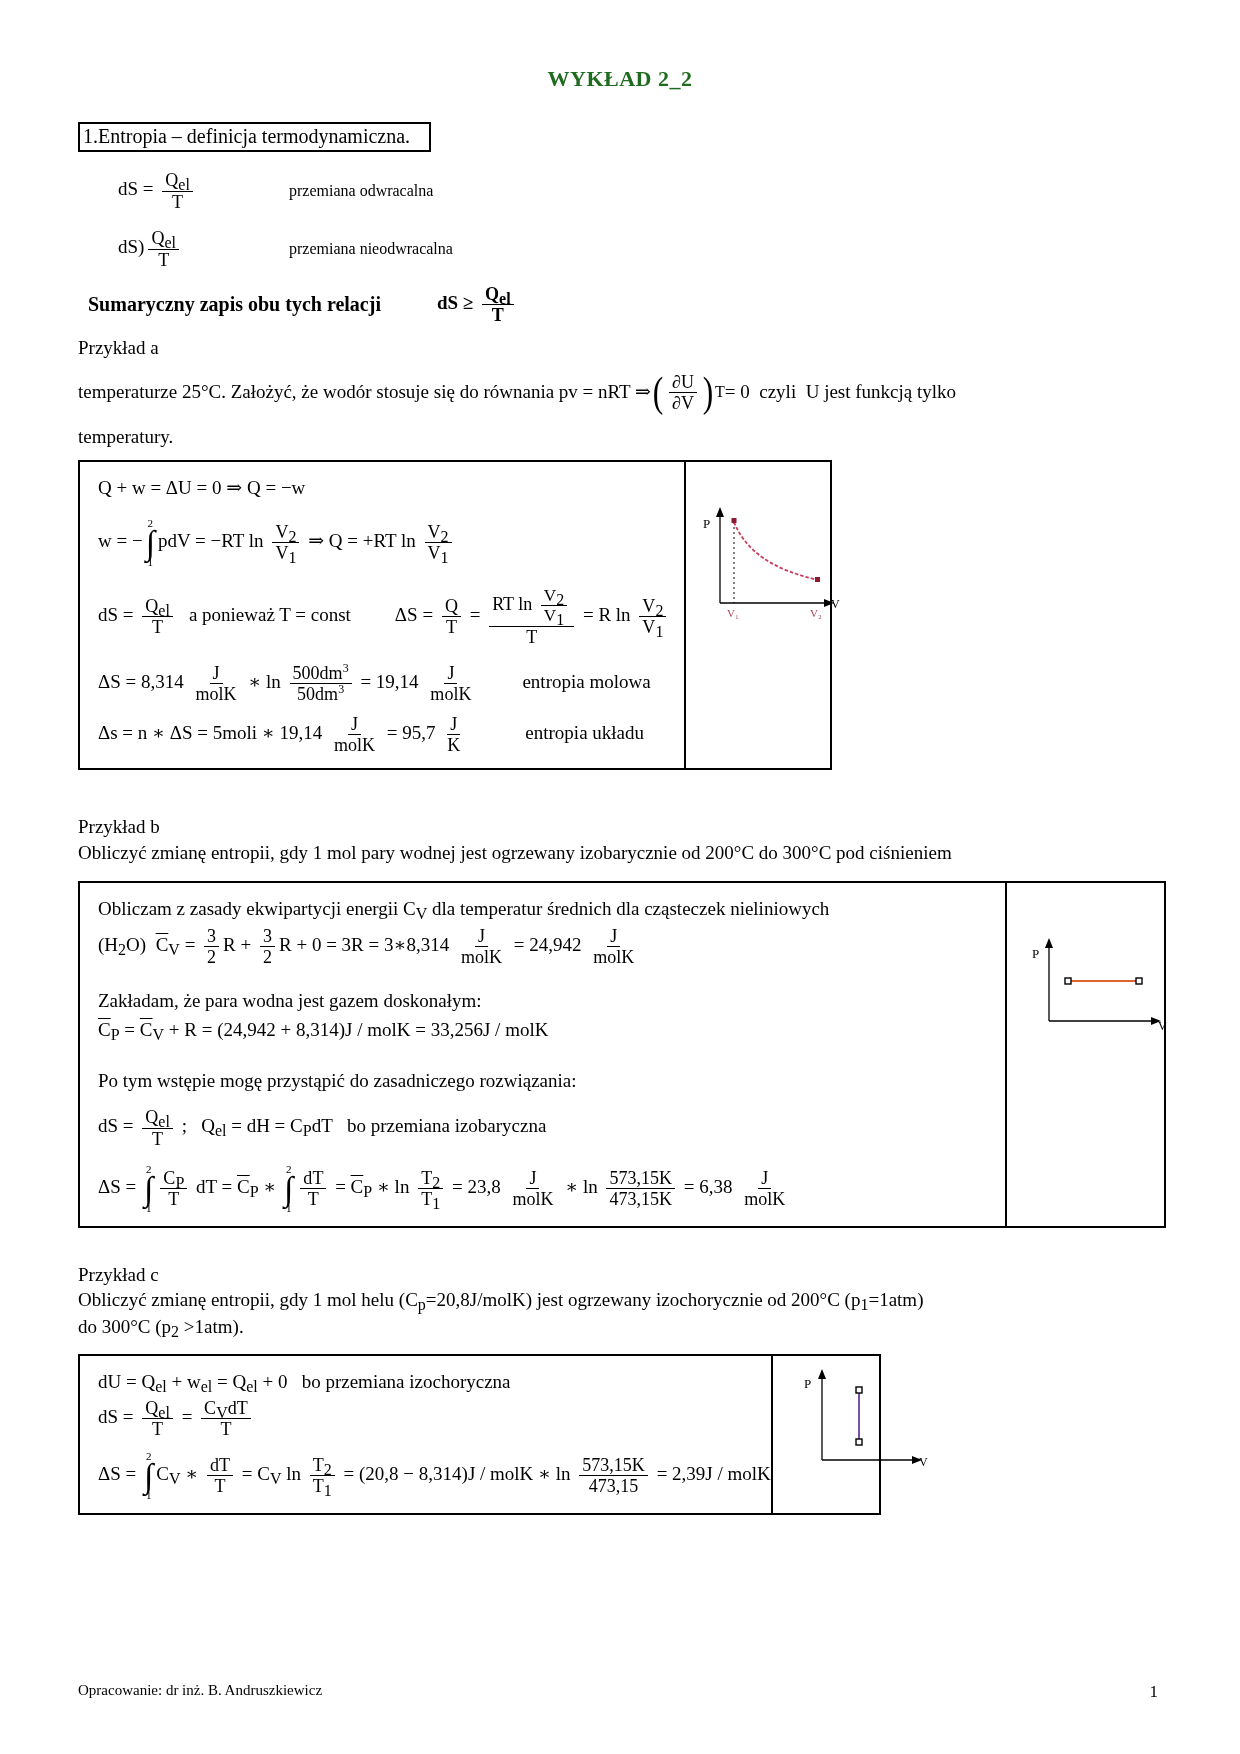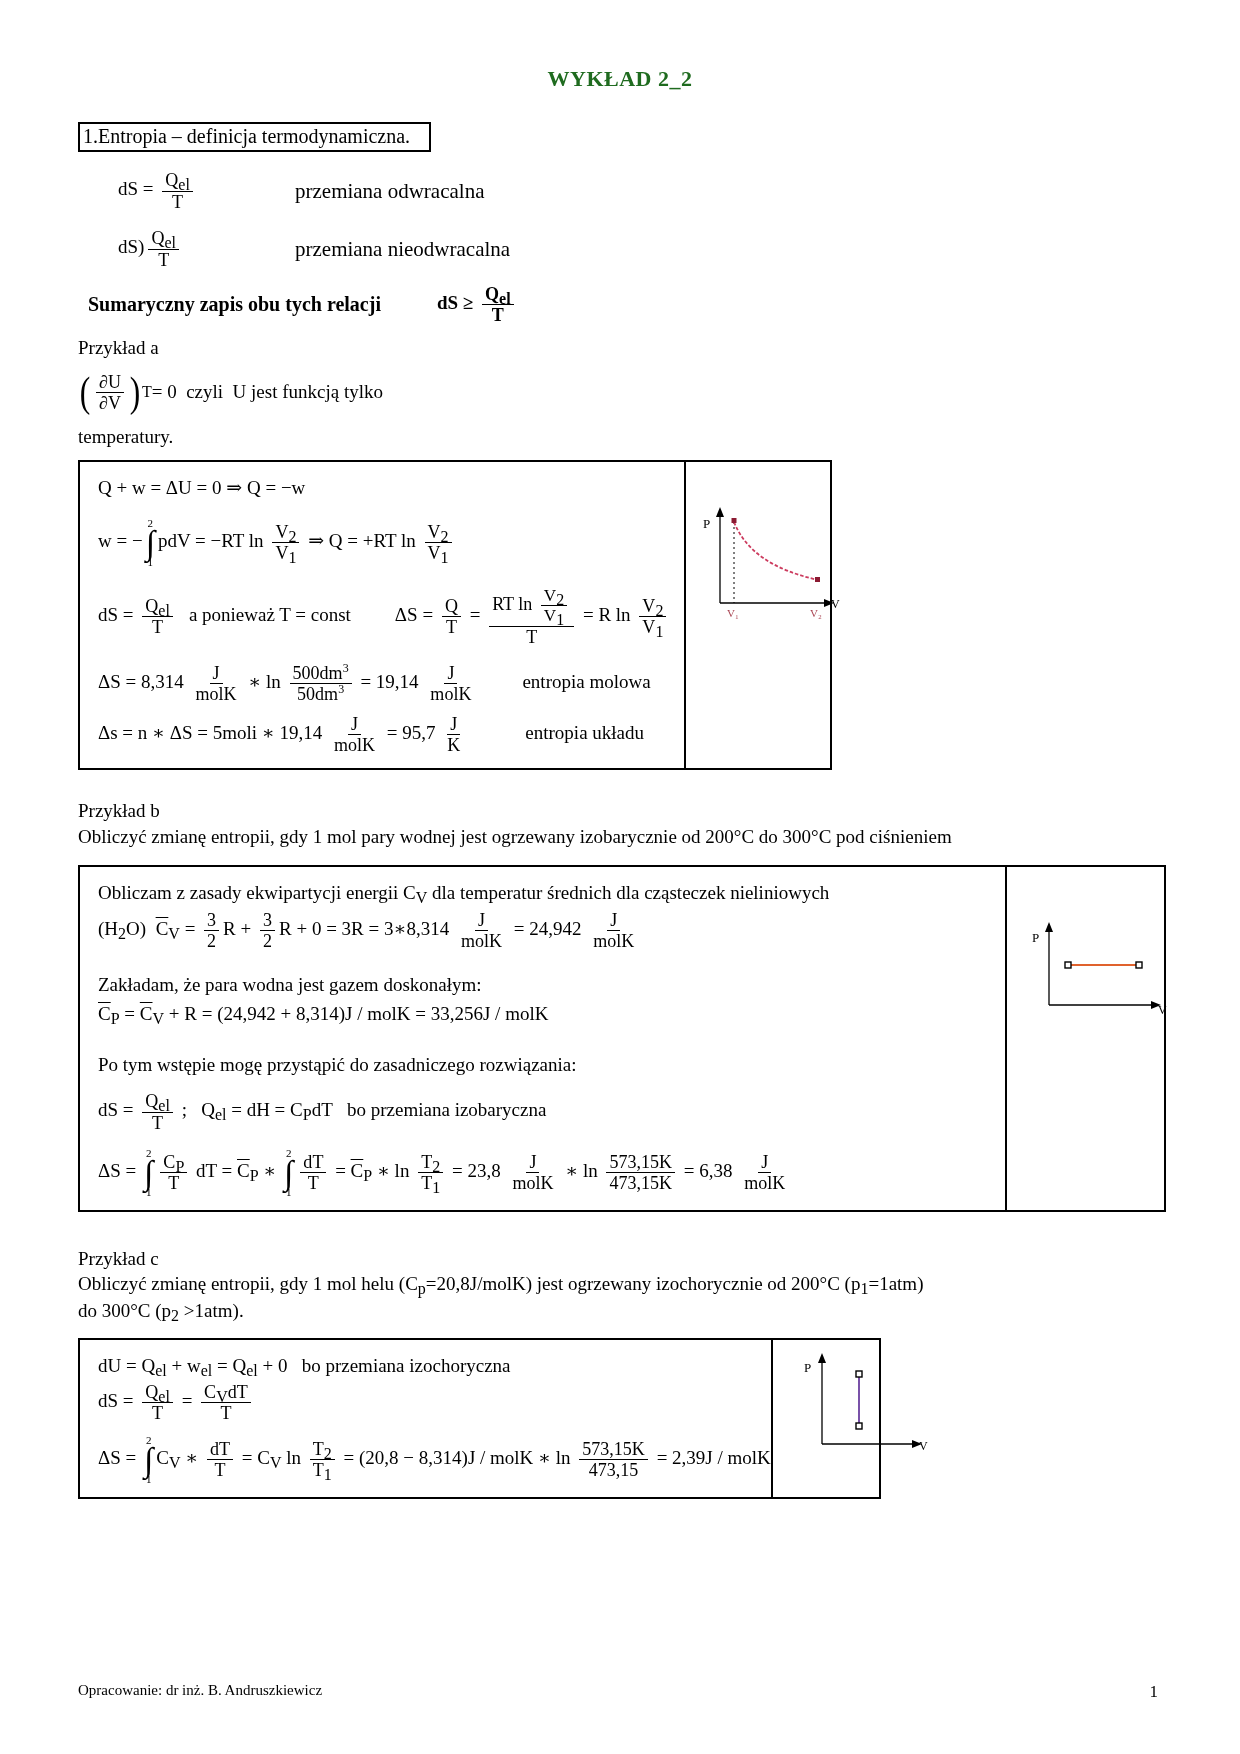--- a/index.html
+++ b/index.html
@@ -22,21 +22,21 @@
   }
   .boxed-heading{
     display:inline-block;
     border:2px solid #000;
     padding:1px 19px 2px 3px;
     font-size:20px;
     margin-bottom:6px;
   }
   .fline{font-size:19px;line-height:1.3;white-space:nowrap;}
   .def-row{position:relative;margin:8px 0 8px 40px;min-height:50px;display:flex;align-items:center;}
-  .def-row .def-label{position:absolute;left:177px;font-size:21px;}
+  .def-row .def-label{position:absolute;left:171px;font-size:16px;}
   .summary-row{display:flex;align-items:center;margin:10px 0 12px 10px;}
   .summary-row .sum-text{font-weight:bold;font-size:20px;}
   .summary-row .sum-formula{font-weight:bold;margin-left:56px;font-size:19px;}
   .ex-title{font-size:19px;margin:0 0 2px 0;}
   .ex-body{font-size:19px;line-height:1.35;}
   .ex-body .fline{margin-bottom:2px;}
   .tall-line{display:flex;align-items:center;min-height:62px;}
 
   .ex-box{
     border:2px solid #000;
@@ -50,21 +50,21 @@
   .box-a .box-main{flex:0 0 586px;}
   .box-b{width:1084px;margin-top:16px;}
   .box-b .box-main{flex:0 0 907px;}
   .box-c{width:799px;margin-top:14px;}
   .box-c .box-main{flex:0 0 625px;}
 
   .mb4{margin-bottom:4px;}  .mb10{margin-bottom:10px;}
   .mb14{margin-bottom:14px;} .mb16{margin-bottom:16px;}
   .mb18{margin-bottom:18px;} .mb22{margin-bottom:22px;}
   .mb26{margin-bottom:26px;}
-  .mt30{margin-top:30px;} .mt36{margin-top:36px;}
+  .mt30{margin-top:46px;} .mt36{margin-top:36px;}
 
   
   .frac{
     display:inline-flex;flex-direction:column;align-items:center;
     vertical-align:middle;margin:0 4px;line-height:1.12;text-align:center;
     font-size:0.95em;
   }
   .frac .fn{border-bottom:1.4px solid #000;padding:0 3px;display:block;}
   .frac .fd{padding:0 3px;display:block;}
   .intg{
@@ -128,20 +128,21 @@
               <span class="fn"><span>Q</span><sub>el</sub></span>
               <span class="fd"><span>T</span></span>
             </span></span>
       </div>
     </div>
 
     <div>
       <div class="ex-title">Przykład a</div>
       <div class="ex-body">
         <div class="fline tall-line">
+            <span>temperaturze 25°C. Założyć, że wodór stosuje się do równania pv = nRT ⇒ </span>
             <span class="bigp">(</span>
             <span class="frac">
               <span class="fn"><span>∂U</span></span>
               <span class="fd"><span>∂V</span></span>
             </span>
             <span class="bigp">)</span>
             <sub>T</sub>
             <span> = 0&nbsp; czyli&nbsp; U jest funkcją tylko</span>
           </div>
         <div class="fline"><span>temperatury.</span></div>

